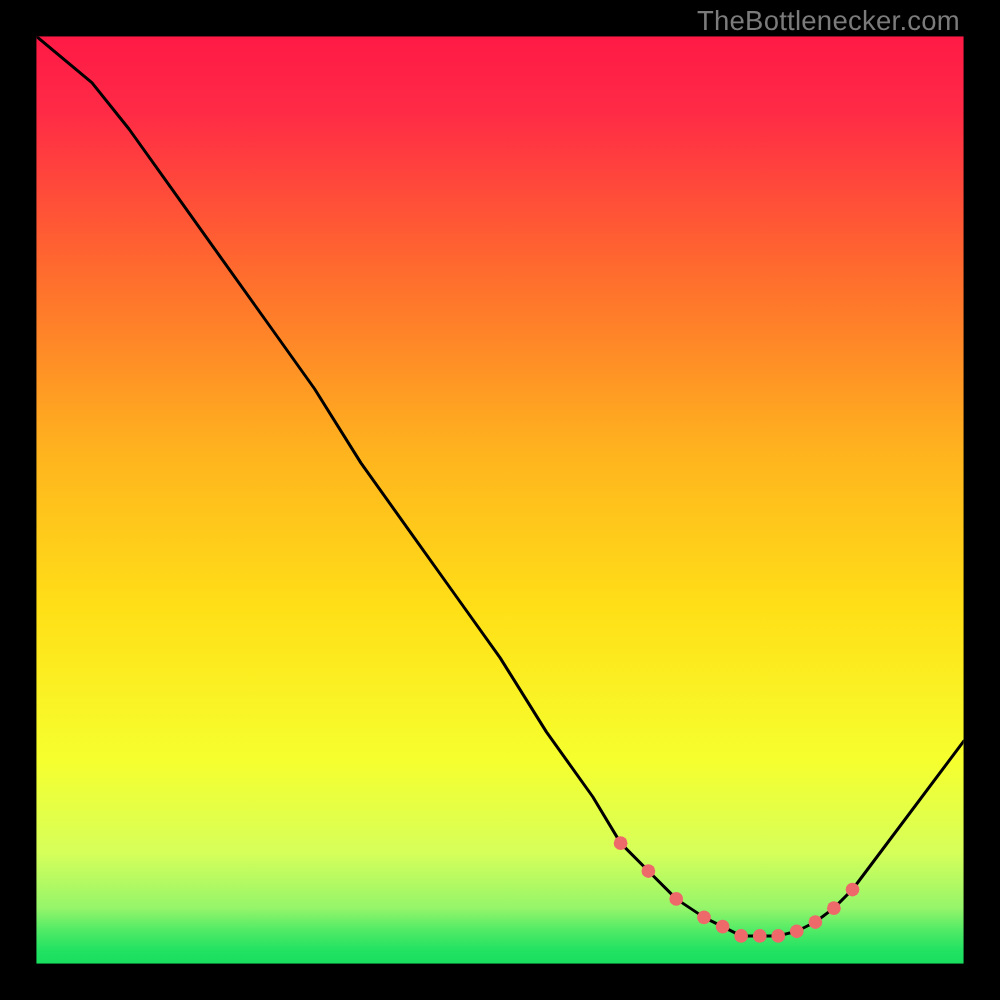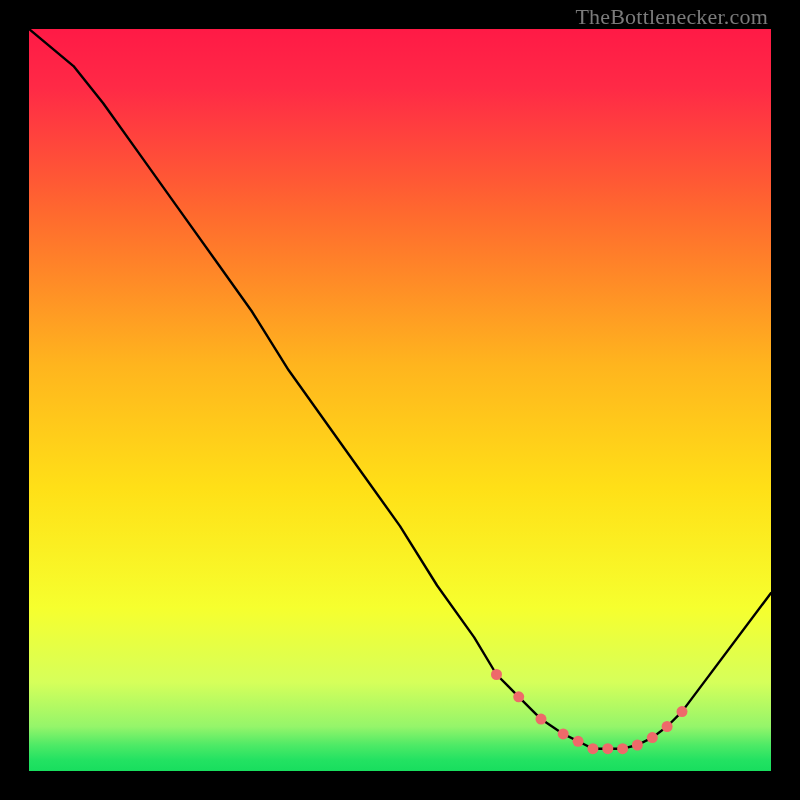--- a/index.html
+++ b/index.html
@@ -8,21 +8,20 @@
     width: 800px;
     height: 800px;
     background: #000;
     overflow: hidden;
     font-family: Arial, Helvetica, sans-serif;
   }
   .frame {
     position: absolute;
     inset: 0;
     background: #000;
-    font-family: Liberation Serif, serif;
   }
   .plot-wrap {
     position: absolute;
     left: 29px;
     top: 29px;
     width: 742px;
     height: 742px;
   }
   .plot {
     display: block;

